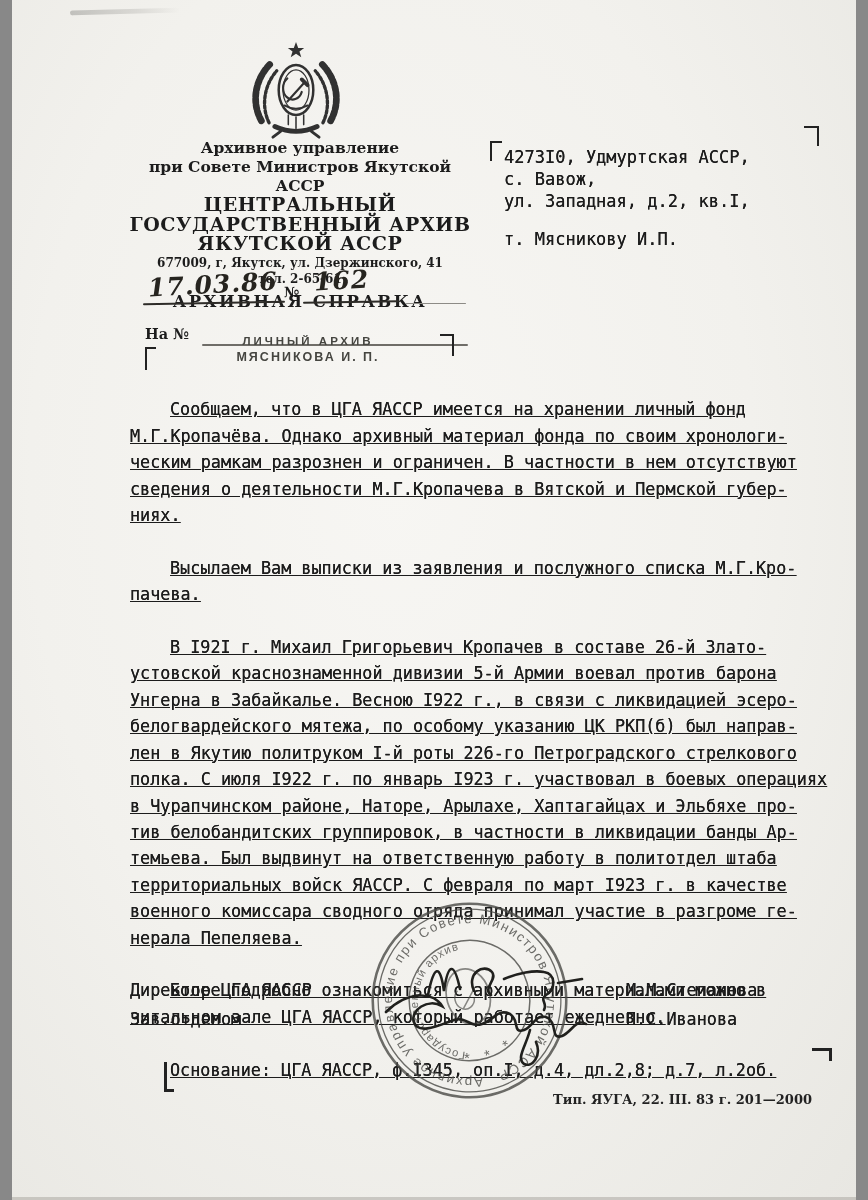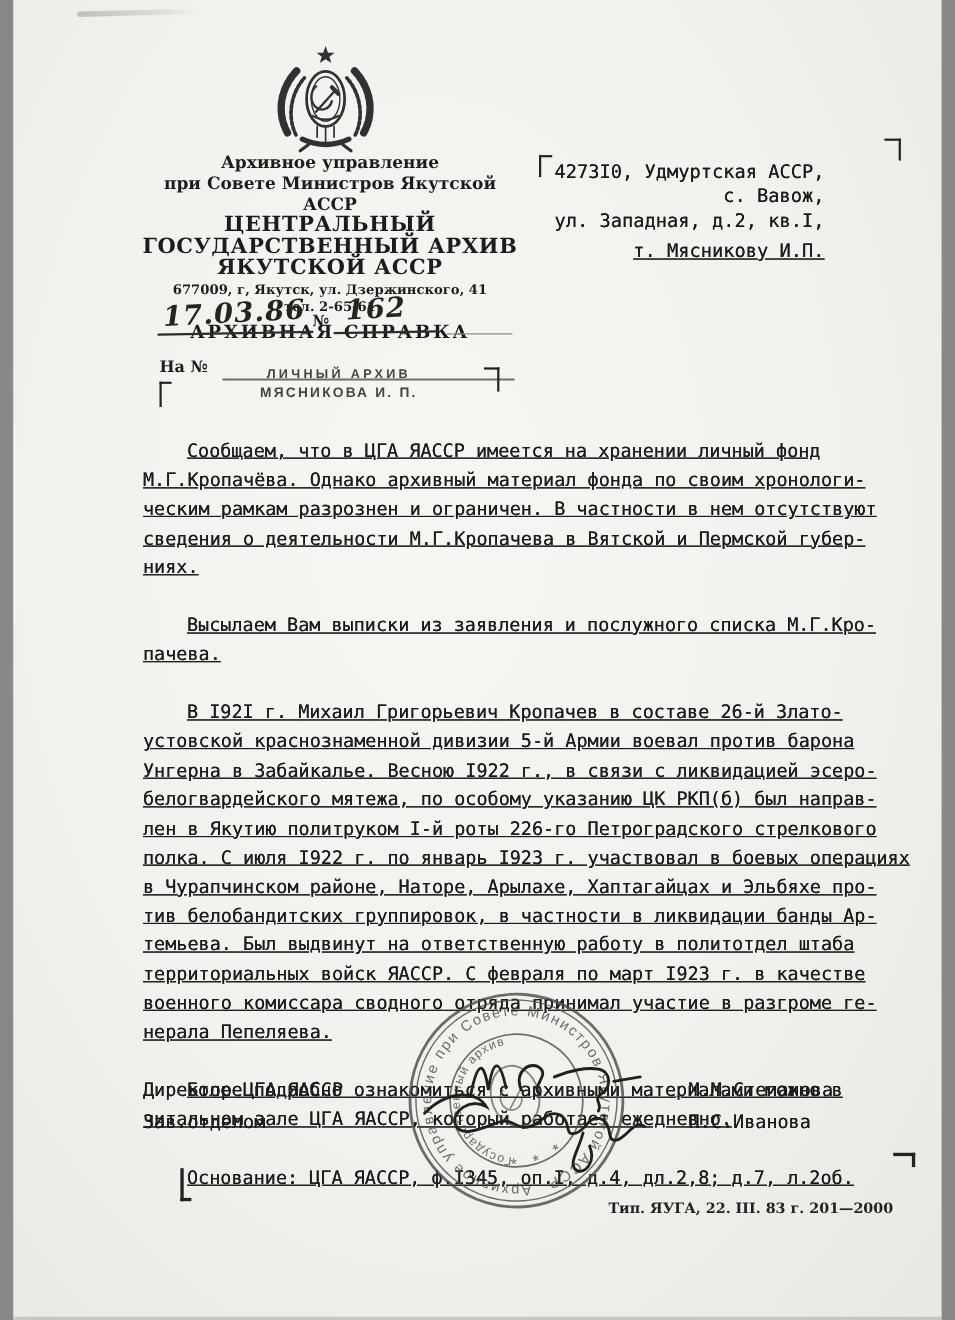--- a/index.html
+++ b/index.html
@@ -41,22 +41,22 @@
   .ref-label { position:absolute; left:133px; top:325px; font-family:"DejaVu Serif",serif; font-weight:bold; font-size:14.5px; }
   .u-ref { left:190px; top:344px; width:266px; height:1.5px; background:#6f6d68; }
 
   
   .note-stamp { position:absolute; left:150px; top:335px; width:292px; text-align:center;
     font-family:"Liberation Sans",sans-serif; font-weight:bold; color:#454540; }
   .note-stamp .l1 { font-size:11.5px; letter-spacing:3px; }
   .note-stamp .l2 { font-size:12.5px; letter-spacing:2px; margin-top:3px; }
 
   
-  .recipient { position:absolute; left:492px; top:146px; font-size:17px; line-height:22px; text-shadow:0 0 .4px #1c1c1c;text-align:right; }
-  .recipient .gap { margin-top:6px;text-decoration:underline; }
+  .recipient { position:absolute; left:492px; top:146px; font-size:17px; line-height:22px; text-shadow:0 0 .4px #1c1c1c; }
+  .recipient .gap { margin-top:16px; }
 
   
   .corner { position:absolute; }
   .c-rec-l { left:478px; top:141px; width:12px; height:20px; border-left:2.5px solid #222; border-top:2.5px solid #222; }
   .c-rec-r { left:792px; top:126px; width:15px; height:20px; border-right:2.5px solid #222; border-top:2.5px solid #222; }
   .c-note-l { left:133px; top:347px; width:11px; height:23px; border-left:2.5px solid #222; border-top:2.5px solid #222; }
   .c-note-r { left:428px; top:334px; width:14px; height:22px; border-right:2.5px solid #222; border-top:2.5px solid #222; }
   .c-bot-l { left:152px; top:1062px; width:10px; height:30px; border-left:3px solid #222; border-bottom:3px solid #222; }
   .c-bot-r { left:800px; top:1048px; width:20px; height:13px; border-right:3px solid #222; border-top:3px solid #222; }
 

